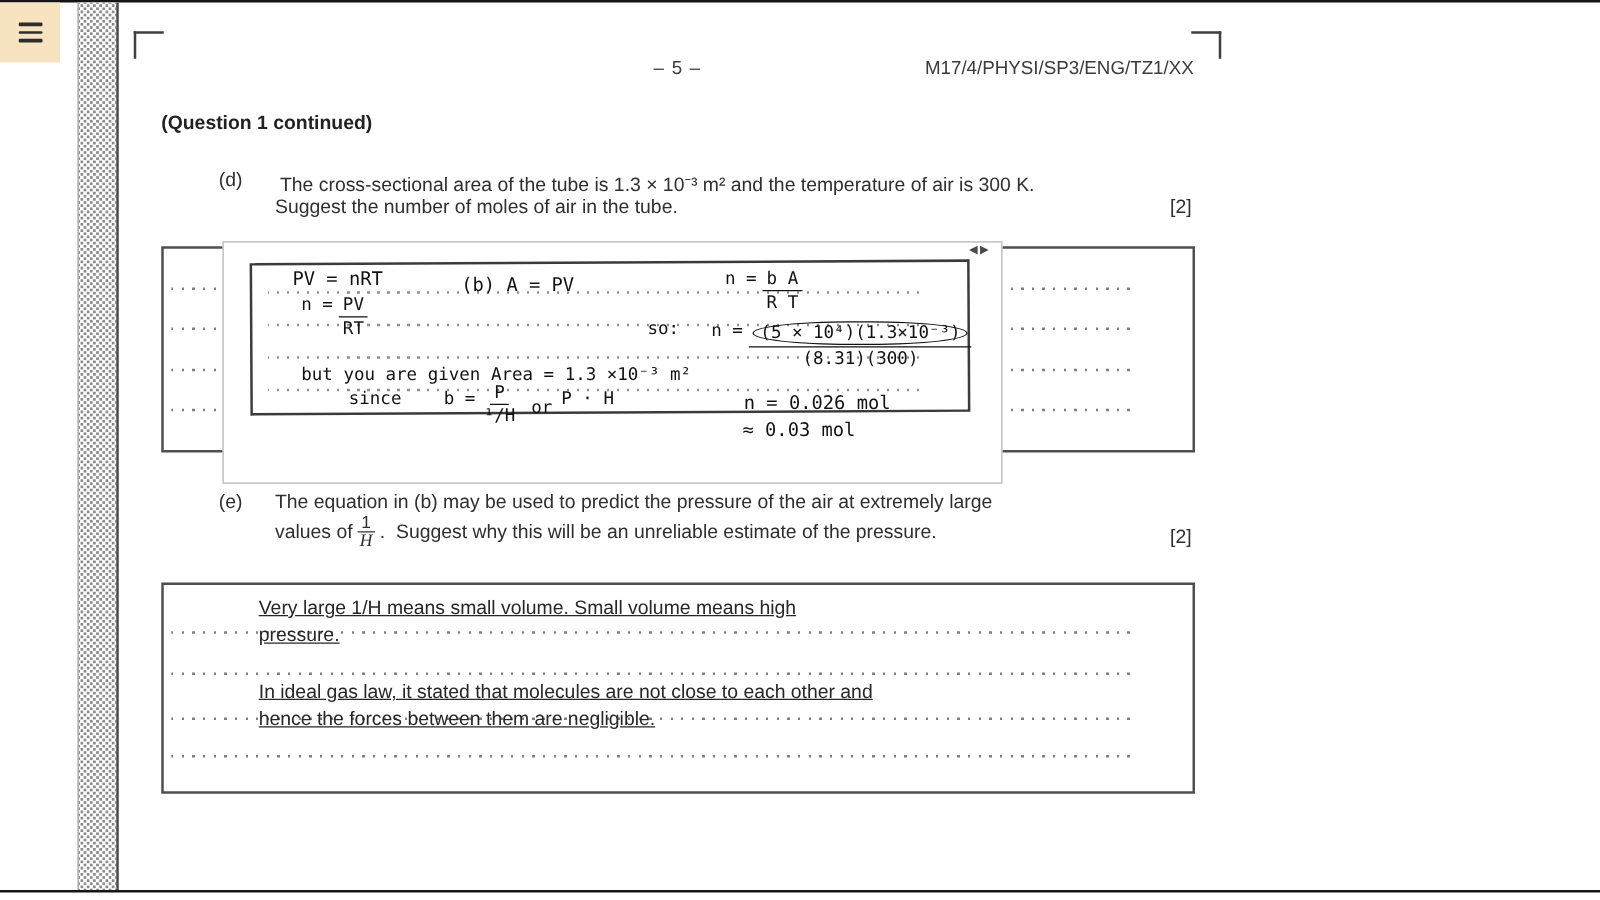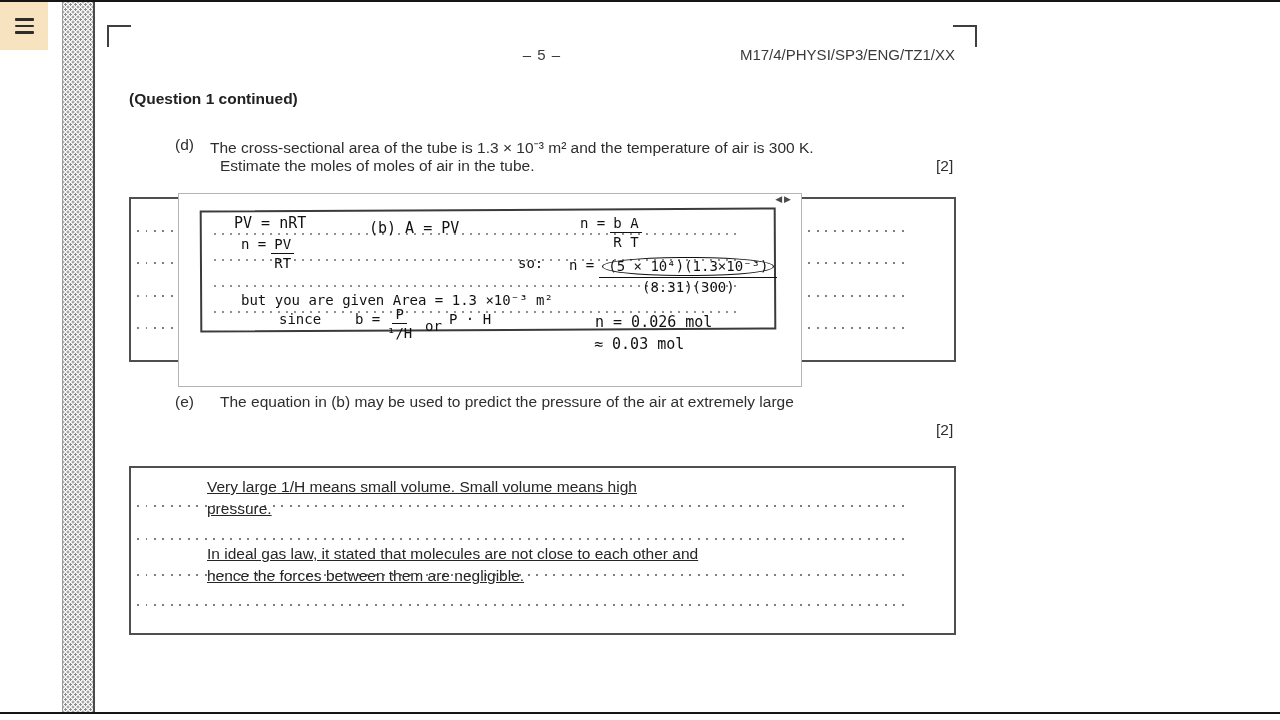--- a/index.html
+++ b/index.html
@@ -23,21 +23,21 @@
 
   
   .corner{position:absolute;width:24px;height:22px;box-sizing:border-box;}
   .corner-tl{left:107px;top:25px;border-top:2.5px solid #3f3f3f;border-left:2.5px solid #3f3f3f;}
   .corner-tr{left:953px;top:25px;border-top:2.5px solid #3f3f3f;border-right:2.5px solid #3f3f3f;}
   .page-number{position:absolute;left:487px;top:46px;width:110px;text-align:center;
                font-size:15px;color:#3a3a3a;letter-spacing:1px;}
   .paper-code{position:absolute;top:46px;right:325px;font-size:15px;color:#3a3a3a;}
   .heading{position:absolute;left:129px;top:90px;font-size:15.5px;font-weight:bold;color:#222;}
   .q-label,.q-text,.q-marks{position:absolute;font-size:15.5px;color:#2e2e2e;white-space:nowrap;}
-  #d-label{left:175px;top:136px;} #d-line1{left:210px;top:136px;text-align:right;}
+  #d-label{left:175px;top:136px;} #d-line1{left:224px;top:136px;text-align:right;}
   #d-line2{left:220px;top:157px;} #d-marks{left:936px;top:157px;}
   #e-label{left:175px;top:393px;} #e-line1{left:220px;top:393px;}
   #e-marks{left:936px;top:421px;}
   #e-line2{position:absolute;left:220px;top:410px;display:flex;align-items:center;
            font-size:15.5px;color:#2e2e2e;white-space:pre;}
   .pfrac{display:inline-flex;flex-direction:column;align-items:center;line-height:1;
          font-size:14px;margin:0 4px;}
   .pfrac .fnum{border-bottom:1.4px solid #333;padding:0 3px 1px;}
   .pfrac .fden{font-style:italic;font-family:"Liberation Serif",serif;padding-top:1px;}
 
@@ -81,21 +81,21 @@
   <div class="edge-strip"></div>
 
   <div class="corner corner-tl"></div>
   <div class="corner corner-tr"></div>
   <div class="page-number">– 5 –</div>
   <div class="paper-code">M17/4/PHYSI/SP3/ENG/TZ1/XX</div>
   <div class="heading">(Question 1 continued)</div>
 
   <div class="q-label" id="d-label">(d)</div>
   <div class="q-text" id="d-line1">The cross-sectional area of the tube is 1.3 × 10⁻³ m² and the temperature of air is 300 K.</div>
-  <div class="q-text" id="d-line2">Estimate the moles of moles of air in the tube.</div>
+  <div class="q-text" id="d-line2">Suggest the number of moles of air in the tube.</div>
   <div class="q-marks" id="d-marks">[2]</div>
 
   <div class="answer-box" id="box-d">
     <div class="dotline" style="left:6px;right:50px;top:31px;"></div>
     <div class="dotline" style="left:6px;right:50px;top:63px;"></div>
     <div class="dotline" style="left:6px;right:50px;top:96px;"></div>
     <div class="dotline" style="left:6px;right:50px;top:128px;"></div>
   </div>
 
   <div class="overlay">
@@ -145,20 +145,28 @@
     </div>
     <div class="hw" style="left:246px;top:124px;">or</div>
     <div class="hw" style="left:270px;top:117px;">P · H</div>
 
     <div class="hw" style="left:416px;top:119px;font-size:15px;">n = 0.026 mol</div>
     <div class="hw" style="left:415px;top:141px;font-size:15px;">≈ 0.03 mol</div>
   </div>
 
   <div class="q-label" id="e-label">(e)</div>
   <div class="q-text" id="e-line1">The equation in (b) may be used to predict the pressure of the air at extremely large</div>
+  <div id="e-line2">
+    <span>values of</span>
+    <span class="pfrac">
+      <span class="fnum">1</span>
+      <span class="fden">H</span>
+    </span>
+    <span>.  Suggest why this will be an unreliable estimate of the pressure.</span>
+  </div>
   <div class="q-marks" id="e-marks">[2]</div>
 
   <div class="answer-box" id="box-e">
     <div class="dotline" style="left:6px;right:50px;top:37px;"></div>
     <div class="dotline" style="left:6px;right:50px;top:70px;"></div>
     <div class="dotline" style="left:6px;right:50px;top:106px;"></div>
     <div class="dotline" style="left:6px;right:50px;top:136px;"></div>
     <div class="typed" style="top:10px;">Very large 1/H means small volume. Small volume means high</div>
     <div class="typed" style="top:32px;">pressure.</div>
     <div class="typed" style="top:99px;">hence the forces between them are negligible.</div>

